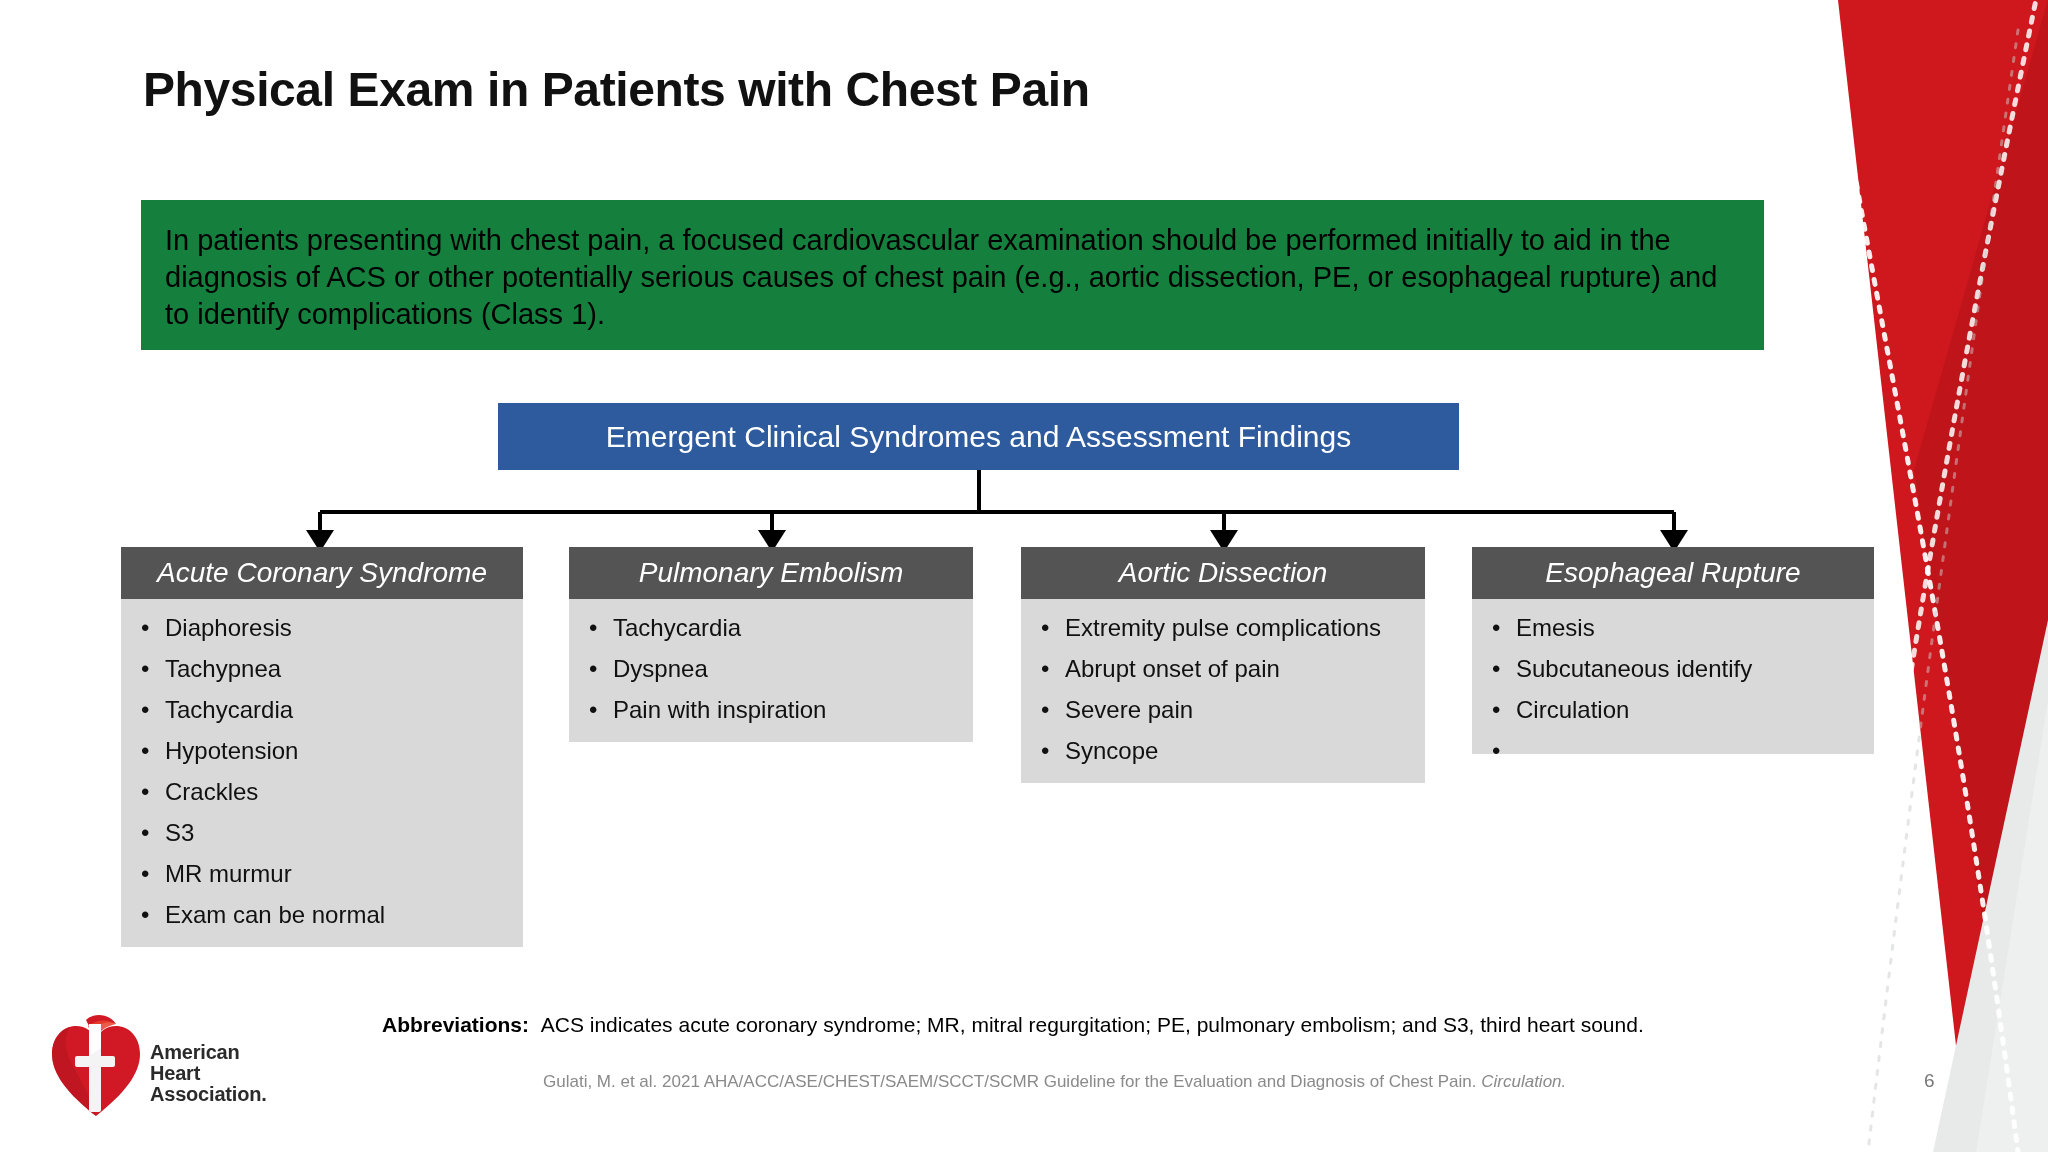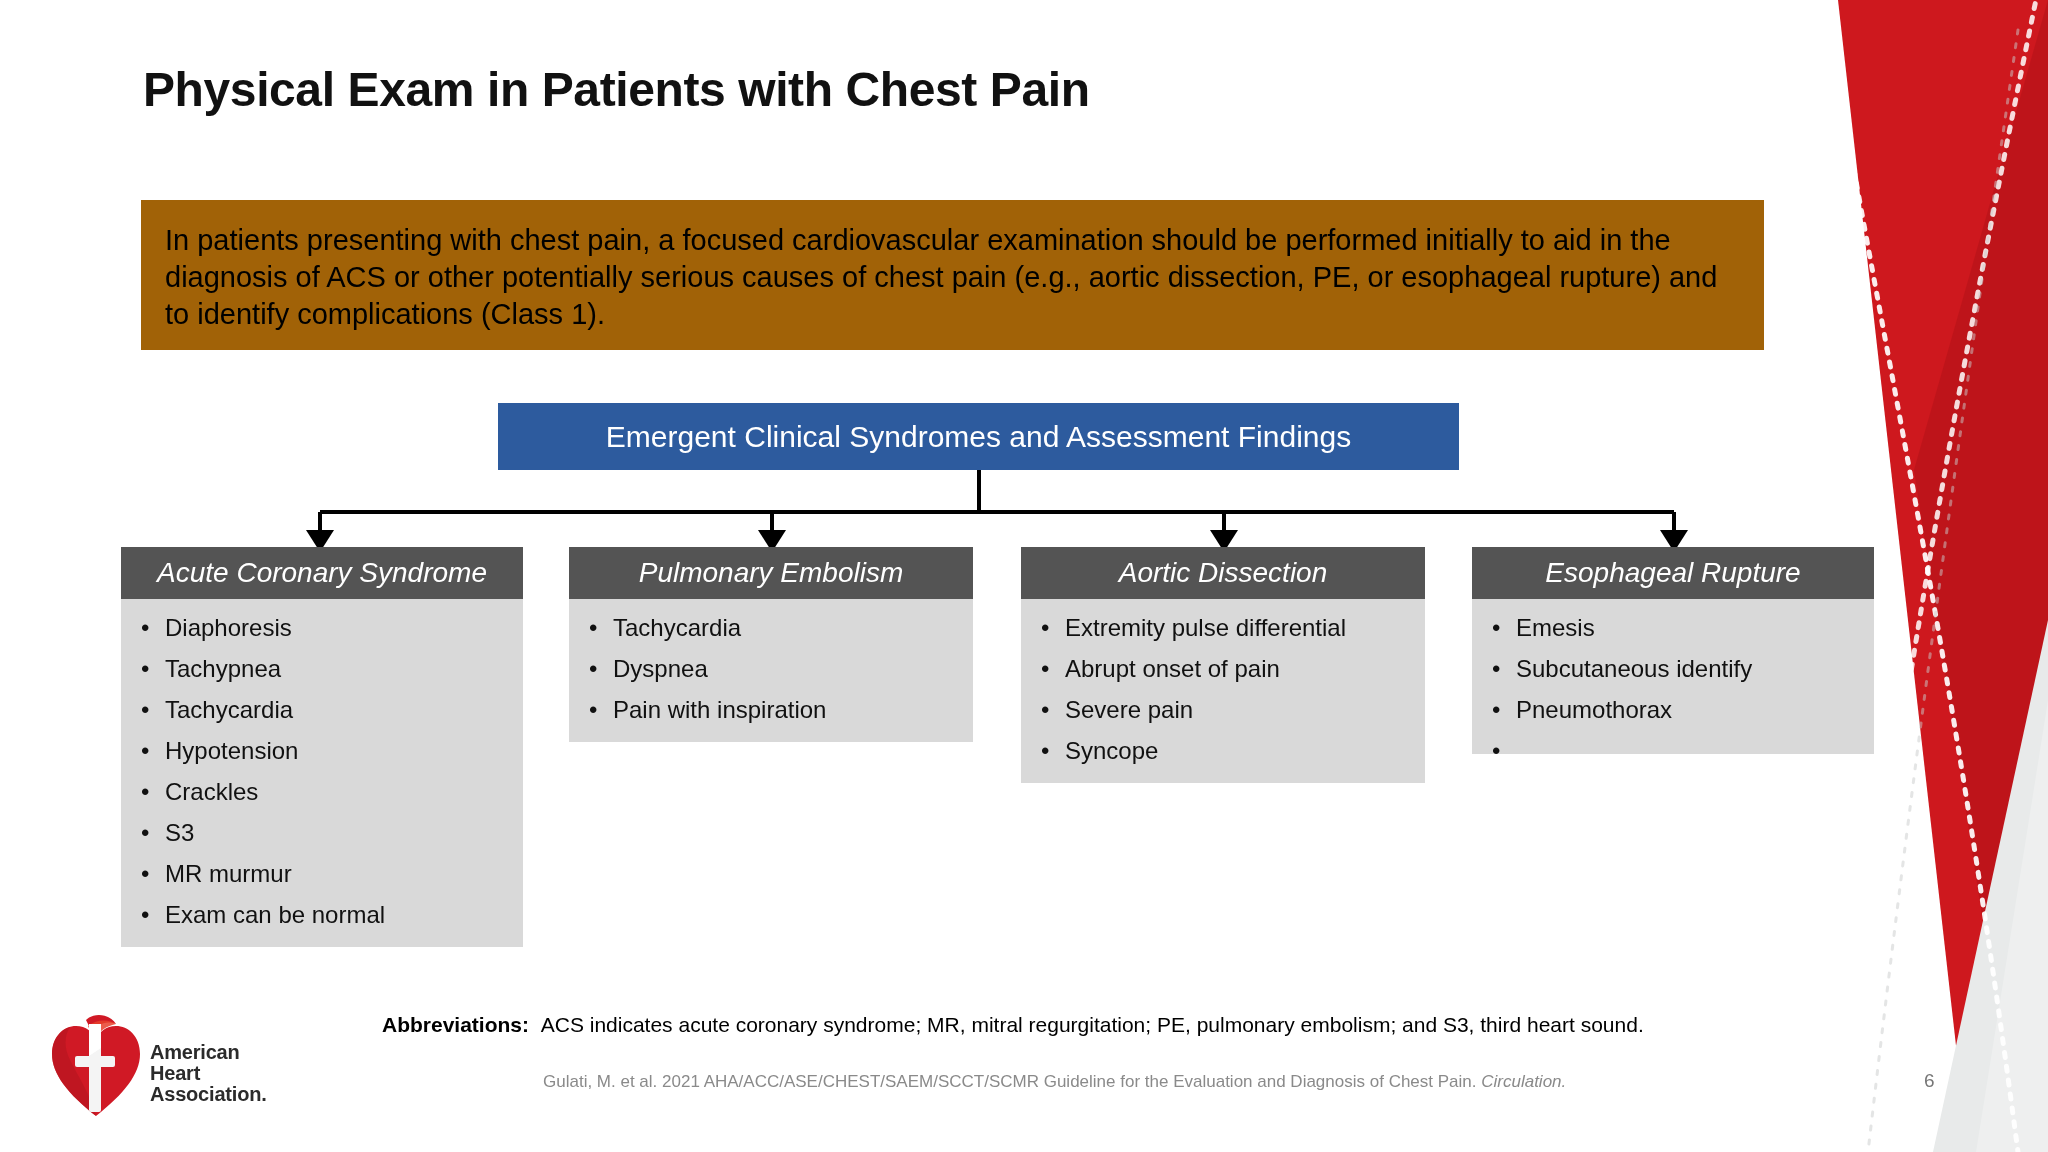--- a/index.html
+++ b/index.html
@@ -43,21 +43,21 @@
     white-space: nowrap;
   }
 
   
   .greenbox {
     position: absolute;
     left: 141px;
     top: 200px;
     width: 1623px;
     height: 150px;
-    background: #a16207;
+    background: #15803d;
     padding: 22px 24px 0 24px;
   }
   .greenbox p {
     font-size: 29px;
     line-height: 37px;
     color: #000000;
   }
 
   
   .bluebar {
@@ -251,35 +251,35 @@
         <li><span class="bul">•</span><span>Dyspnea</span></li>
         <li><span class="bul">•</span><span>Pain with inspiration</span></li>
       </ul>
     </div>
   </div>
 
   <div class="col col3">
     <div class="col-head">Aortic Dissection</div>
     <div class="col-body">
       <ul>
-        <li><span class="bul">•</span><span>Extremity pulse differential</span></li>
+        <li><span class="bul">•</span><span>Extremity pulse complications</span></li>
         <li><span class="bul">•</span><span>Abrupt onset of pain</span></li>
         <li><span class="bul">•</span><span>Severe pain</span></li>
         <li><span class="bul">•</span><span>Syncope</span></li>
       </ul>
     </div>
   </div>
 
   <div class="col col4">
     <div class="col-head">Esophageal Rupture</div>
     <div class="col-body">
       <ul>
         <li><span class="bul">•</span><span>Emesis</span></li>
         <li><span class="bul">•</span><span>Subcutaneous identify</span></li>
-        <li><span class="bul">•</span><span>Pneumothorax</span></li>
+        <li><span class="bul">•</span><span>Circulation</span></li>
         <li><span class="bul">•</span></li>
       </ul>
     </div>
   </div>
 
   <div class="abbrev">
     <b>Abbreviations:</b>
     <span>&nbsp;</span><span>ACS indicates acute coronary syndrome; MR, mitral regurgitation; PE, pulmonary embolism; and S3, third heart sound.</span>
   </div>
 

